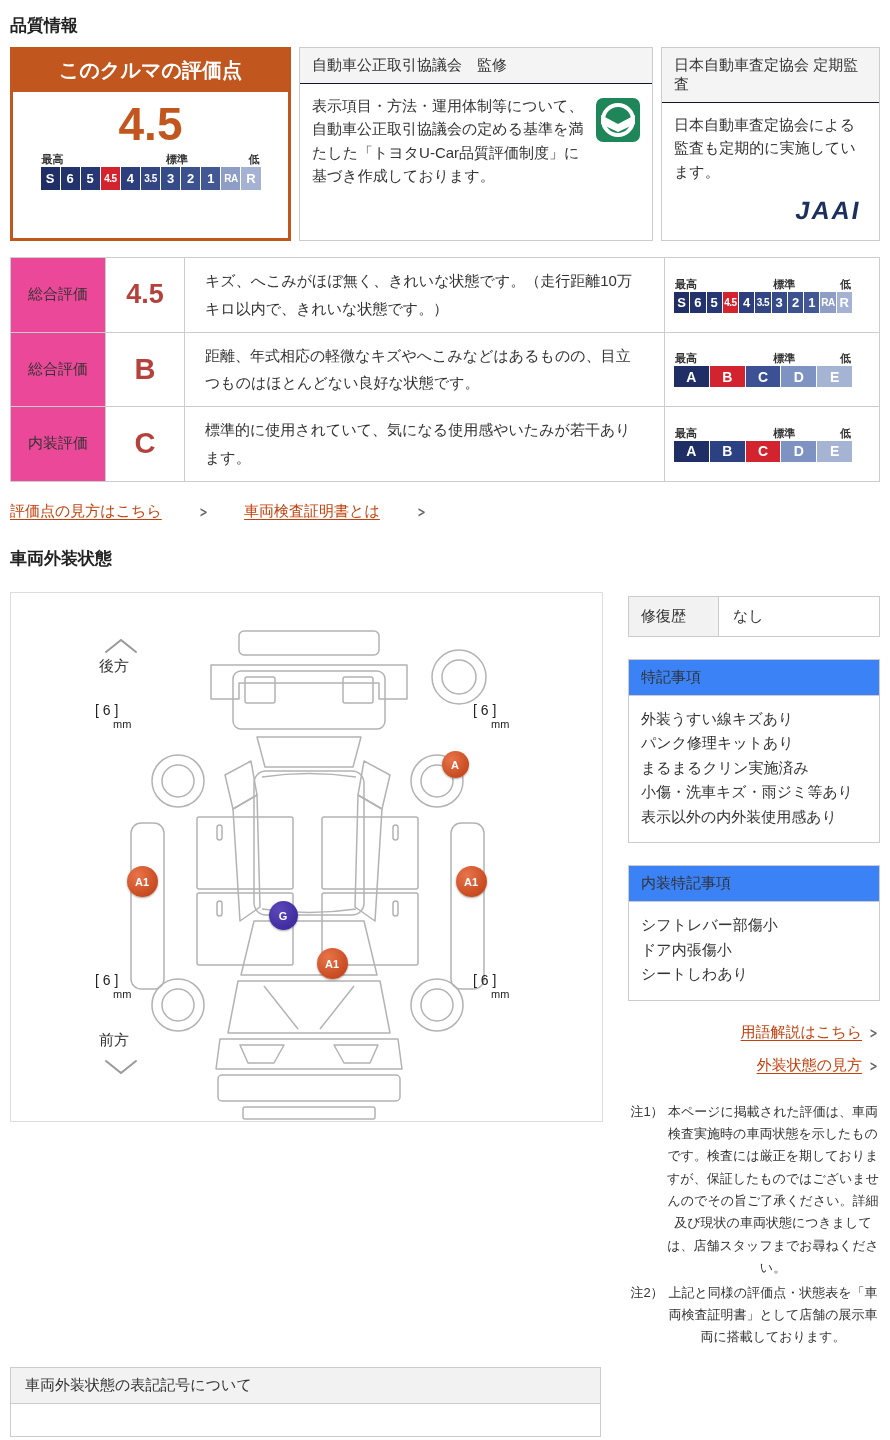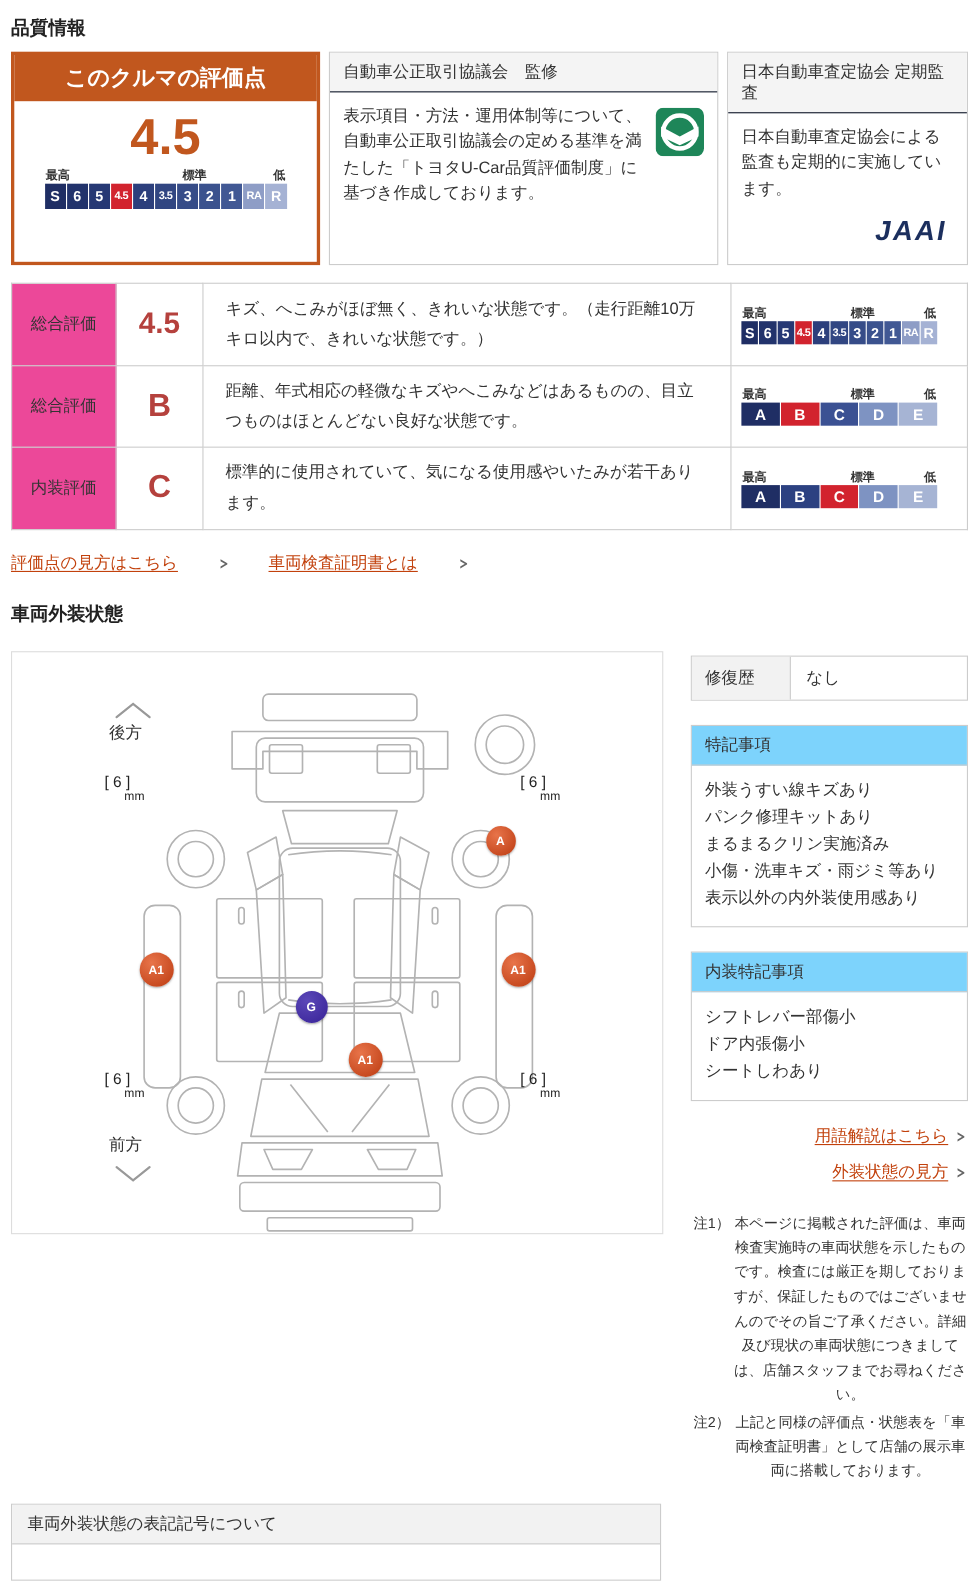--- a/index.html
+++ b/index.html
@@ -55,21 +55,21 @@
   .dir-label{position:absolute;font-size:15px;color:#333;}
   .tire-label{position:absolute;font-size:14px;color:#222;line-height:1.1;}
   .tire-label .mm{display:block;font-size:11px;margin-left:18px;}
   .marker{position:absolute;border-radius:50%;color:#fff;font-weight:bold;font-size:11px;display:flex;align-items:center;justify-content:center;cursor:pointer;box-shadow:0 1px 2px rgba(0,0,0,0.35);}
   
   .side-col{width:252px;font-size:15px;}
   .repair-table{display:flex;border:1px solid #ccc;margin-top:4px;background:#fff;align-items:flex-end;}
   .repair-label{width:77px;background:#f2f2f2;border-right:1px solid #ccc;padding:10px 0 10px 12px;}
   .repair-value{padding:10px 14px;}
   .notes-box{border:1px solid #ccc;margin-top:22px;background:#fff;}
-  .notes-header{background:#7dd3fc;border-bottom:1px solid #ccc;padding:8px 12px;}
+  .notes-header{background:#3b82f6;border-bottom:1px solid #ccc;padding:8px 12px;}
   .notes-body{padding:10px 12px 12px;line-height:1.5;}
   .notes-body div{margin:2px 0;}
   .side-link{ text-align:right;margin-top:22px;}
   .side-link + .side-link{margin-top:14px;}
   .foot-notes{margin-top:26px;font-size:13px;line-height:1.72;color:#333;text-align:center;}
   .foot-note{display:flex;margin-bottom:2px;}
   .foot-note .fn-label{width:38px;flex-shrink:0;}
   .foot-note .fn-text{flex:1;}
   
   .legend-box{margin:16px 10px 0;width:589px;border:1px solid #ccc;background:#fff;}

